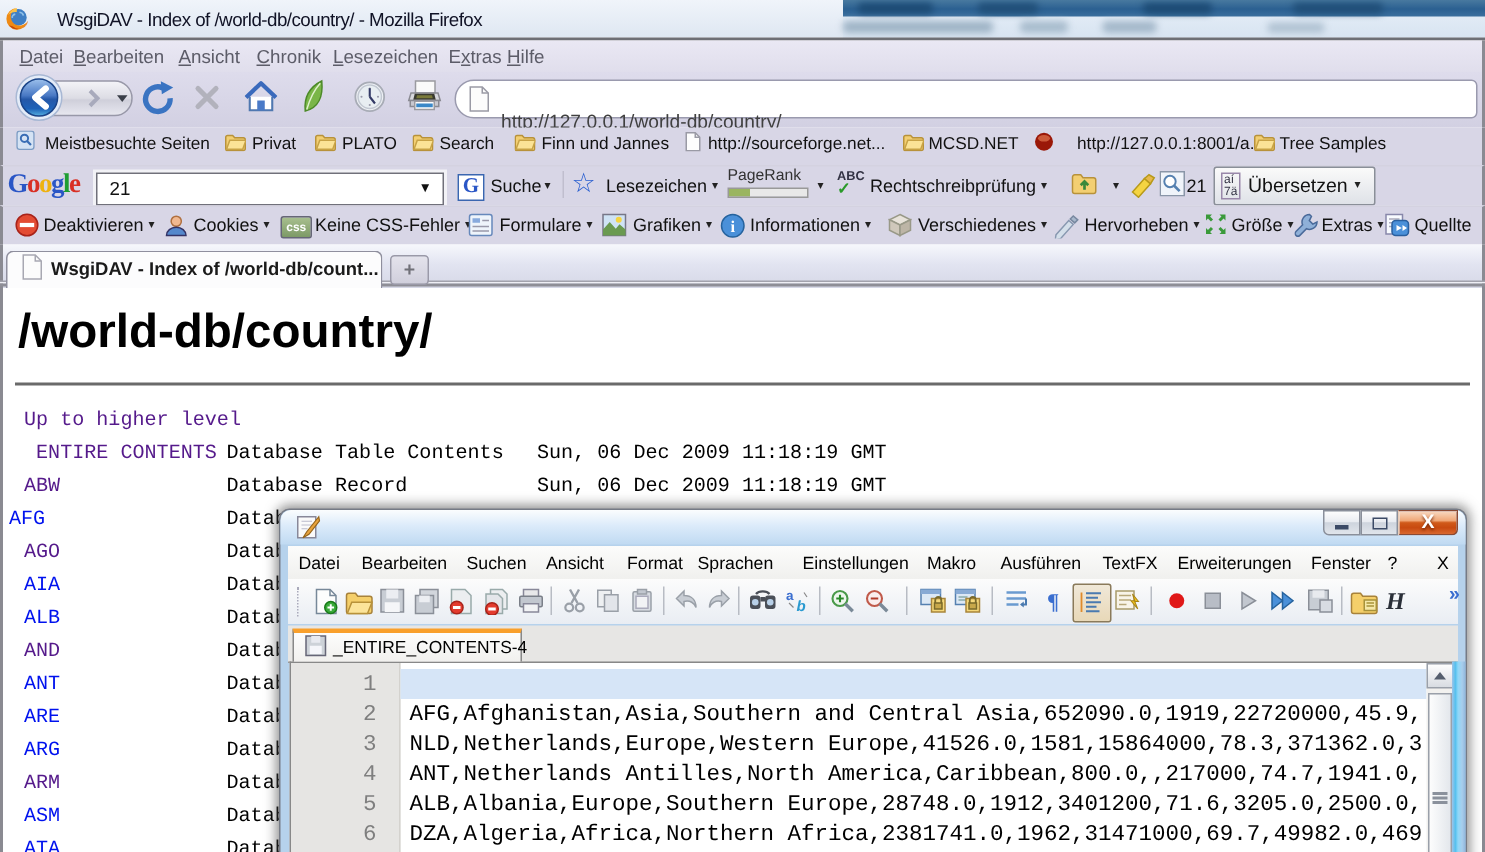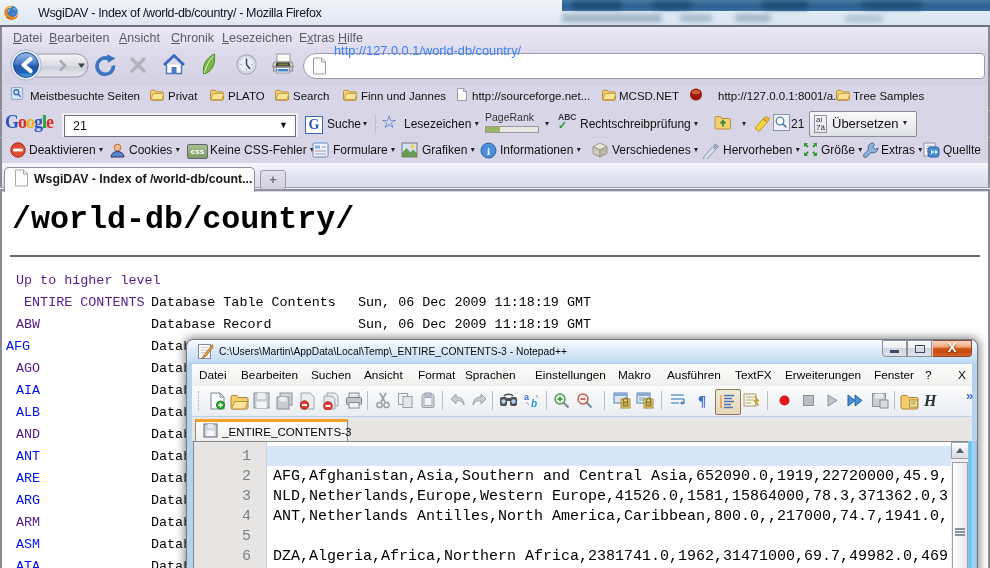--- a/index.html
+++ b/index.html
@@ -7,33 +7,33 @@
 #titlebar{left:0;top:0;width:990px;height:25px;background:linear-gradient(#f0f4fa,#dee7f2)}
 #rightwin{left:562px;top:0;width:428px;height:25px;background:linear-gradient(#e8f0f9,#d8e4f1)}
 #rightwin .bar{position:absolute;left:0;top:0;width:428px;height:11px;background:linear-gradient(#48799f,#2b6091 55%,#3b6f9e)}
 .smudge{position:absolute;filter:blur(2.5px);border-radius:3px}
 #titletext{left:38px;top:6px;font-size:12.5px;letter-spacing:-0.35px;color:#101225;z-index:5}
 #menubar{left:0;top:27px;width:990px;height:21px;background:linear-gradient(#eae8f4,#e0deec);color:#5c5c68;font-size:12.5px;border-left:2px solid #8a8a92;border-right:2px solid #8a8a92;box-sizing:border-box}
 #menubar span{position:absolute;top:4px}
 #winborder{left:0;top:25px;width:990px;height:2px;background:#6e6f75}
 #navbar{left:0;top:48px;width:990px;height:37px;background:linear-gradient(#dedcec,#d2d0e2);border-left:2px solid #8a8a92;border-right:2px solid #8a8a92;box-sizing:border-box}
 #urlbar{left:303px;top:53px;width:682px;height:26px;background:#fff;border:1px solid #9a9aae;border-radius:13px 4px 4px 13px;box-sizing:border-box}
-#urltext{left:334px;top:43px;font-size:12.8px;color:#3b82f6}
+#urltext{left:334px;top:73px;font-size:12.8px;color:#404040}
 #bmbar{left:0;top:85px;width:990px;height:25px;background:#d8d6e6;font-size:11.5px;color:#111;border-left:2px solid #8a8a92;border-right:2px solid #8a8a92;box-sizing:border-box}
 .bmf{position:absolute;top:3px;width:14px;height:13px}
 .bmt{position:absolute;top:5px;white-space:nowrap}
 #gbar{left:0;top:110px;width:990px;height:27px;background:#d8d6e6;font-size:12px;color:#111;border-left:2px solid #8a8a92;border-right:2px solid #8a8a92;border-top:1px solid #d4d2e0;box-sizing:border-box}
 #wdbar{left:0;top:137px;width:990px;height:26px;background:#d8d6e6;border-top:1px solid #d4d2e0;font-size:12px;color:#111;border-left:2px solid #8a8a92;border-right:2px solid #8a8a92;box-sizing:border-box}
 .gi,.wi{position:absolute;white-space:nowrap}
 .dd{color:#222;font-size:8px;vertical-align:2px}
 #tabbar{left:0;top:163px;width:990px;height:29px;background:linear-gradient(#f6f7fc,#e2e4f1 45%,#d6d8e6);border-left:2px solid #8a8a92;border-right:2px solid #8a8a92;box-sizing:border-box}
 #tab1{left:4px;top:167px;width:251px;height:25px;background:#fcfcfd;border:1px solid #8f8f9e;border-bottom:none;border-radius:5px 5px 0 0;box-sizing:border-box}
 #tabplus{left:260px;top:170px;width:26px;height:20px;background:linear-gradient(#e4e3ec,#d0cfdc);border:1px solid #9a99a8;border-radius:3px;box-sizing:border-box;text-align:center;color:#707078;font-size:13px;line-height:18px;font-weight:bold}
 #content{left:0;top:192px;width:990px;height:376px;background:#fff;border-left:2px solid #8a8a92;border-right:2px solid #8a8a92;box-sizing:border-box}
-#h1{left:12px;top:202px;font-family:Liberation Mono, monospace;font-weight:bold;font-size:31.7px;color:#000}
+#h1{left:12px;top:202px;font-family:Liberation Sans, sans-serif;font-weight:bold;font-size:31.7px;color:#000}
 #hrline{left:10px;top:255px;width:970px;height:2px;background:#6a6a6a}
 .mono{position:absolute;font-family:"Liberation Mono",monospace;font-size:13.4px;color:#000;white-space:pre}
 .lnk{}
 .vis{color:#551a8b}
 .unv{color:#0012ee}
 </style></head>
 <body>
 <div id="root">
 <div id="titlebar" class="abs"></div>
 <div id="rightwin" class="abs">
@@ -341,21 +341,20 @@
 #nppscroll{position:absolute;left:757px;top:0px;width:18px;height:139px;background:#f2f1ef}
 #nppframe-r{position:absolute;left:781px;top:101px;width:9px;height:139px;background:linear-gradient(90deg,#9ec4e8,#55c0ee 25%,#8fd8f8 45%,#a8cdec 75%,#8fb6dc)}
 </style>
 <div id="npp" class="abs">
   <div id="npptitle"></div>
   <svg style="position:absolute;left:10px;top:3px" width="17" height="17" viewBox="0 0 17 17">
     <rect x="1.5" y="1.5" width="12" height="14" fill="#fafafa" stroke="#889"></rect>
     <path d="M4 4.5 h7 M4 7 h7 M4 9.5 h4" stroke="#bbc" stroke-width=".8"></path>
     <path d="M15.5 1.5 L7.5 11.5 l-2.5 4 4 -2.3 7 -9 z" fill="#e8a33d" stroke="#96651a" stroke-width=".8"></path>
   </svg>
-  <div id="npptext">C:\Users\Martin\AppData\Local\Temp\_ENTIRE_CONTENTS-3 - Notepad++</div>
   <div class="cap" style="left:695px;width:25px;border-radius:0 0 0 4px">
     <div style="position:absolute;left:7px;top:9px;width:9px;height:3px;background:#3b4a66"></div>
       </div>
   <div class="cap" style="left:720px;width:25px">
     <div style="position:absolute;left:7px;top:4px;width:8px;height:6px;border:1.8px solid #3b4a66"></div>
       </div>
   <div class="cap" style="left:745px;width:40px;border-radius:0 0 4px 0;background:linear-gradient(#f8d8c0,#f0a878 40%,#d05a1a 50%,#c84a10 72%,#d86830);border-color:#8a4a34;border-left:1px solid #e8ccb8;color:#fff;font-weight:bold;text-align:center;font-size:13px;line-height:14px;text-shadow:0 1px 2px #7a2a08">X</div>
   <div id="nppmenu">
     <span style="left:7px">Datei</span>
         <span style="left:49px">Bearbeiten</span>
@@ -522,33 +521,34 @@
    <div style="position:absolute;left:774px;top:2px;color:#3a6ed0;font-size:13px;font-weight:bold">»</div>
   </div>
   <div id="npptabbar">
         <div id="npptab"></div>
       </div>
   <svg style="position:absolute;left:16px;top:83px;z-index:3" width="15" height="15" viewBox="0 0 15 15">
     <rect x="1" y="1" width="13" height="13" fill="#cdd2d8" stroke="#667"></rect>
     <rect x="4.5" y="1" width="6" height="4.5" fill="#e8eaf0"></rect>
     <rect x="3.5" y="7.5" width="8" height="5.5" fill="#f5f6fa"></rect>
   </svg>
-  <div style="position:absolute;left:35px;top:85px;font-size:11.6px;color:#000;z-index:3">_ENTIRE_CONTENTS-3</div>
+  <div style="position:absolute;left:35px;top:85px;font-size:11.6px;color:#000;z-index:3">_ENTIRE_CONTENTS-4</div>
   <div id="nppedit">
     <div id="gutter"></div>
     <div style="position:absolute;left:73px;top:4px;width:684px;height:20px;background:#d6e5f7"></div>
     <div class="lnum" style="top:6px">1</div>
     <div class="lnum" style="top:26px">2</div>
     <div class="lnum" style="top:46px">3</div>
     <div class="lnum" style="top:66px">4</div>
     <div class="lnum" style="top:86px">5</div>
     <div class="lnum" style="top:106px">6</div>
     <div class="eline" style="top:26px">AFG,Afghanistan,Asia,Southern and Central Asia,652090.0,1919,22720000,45.9,</div>
     <div class="eline" style="top:46px">NLD,Netherlands,Europe,Western Europe,41526.0,1581,15864000,78.3,371362.0,3</div>
     <div class="eline" style="top:66px">ANT,Netherlands Antilles,North America,Caribbean,800.0,,217000,74.7,1941.0,</div>
+    <div class="eline" style="top:86px">ALB,Albania,Europe,Southern Europe,28748.0,1912,3401200,71.6,3205.0,2500.0,</div>
     <div class="eline" style="top:106px">DZA,Algeria,Africa,Northern Africa,2381741.0,1962,31471000,69.7,49982.0,469</div>
     <div id="nppscroll">
       <div style="position:absolute;left:0;top:0;width:18px;height:17px;background:linear-gradient(#fefefe,#d8dce2);border:1px solid #9aa0aa;box-sizing:border-box"></div>
       <div style="position:absolute;left:5px;top:6px;width:0;height:0;border-left:4px solid transparent;border-right:4px solid transparent;border-bottom:5px solid #555e6e"></div>
       <div style="position:absolute;left:1px;top:20px;width:16px;height:119px;background:linear-gradient(90deg,#fdfdfd,#e3e7ec);border:1px solid #9aa0aa;box-sizing:border-box"></div>
       <div style="position:absolute;left:4px;top:86px;width:10px;height:1.5px;background:#8a919c"></div>
       <div style="position:absolute;left:4px;top:89px;width:10px;height:1.5px;background:#8a919c"></div>
       <div style="position:absolute;left:4px;top:92px;width:10px;height:1.5px;background:#8a919c"></div>
     </div>
   </div>

